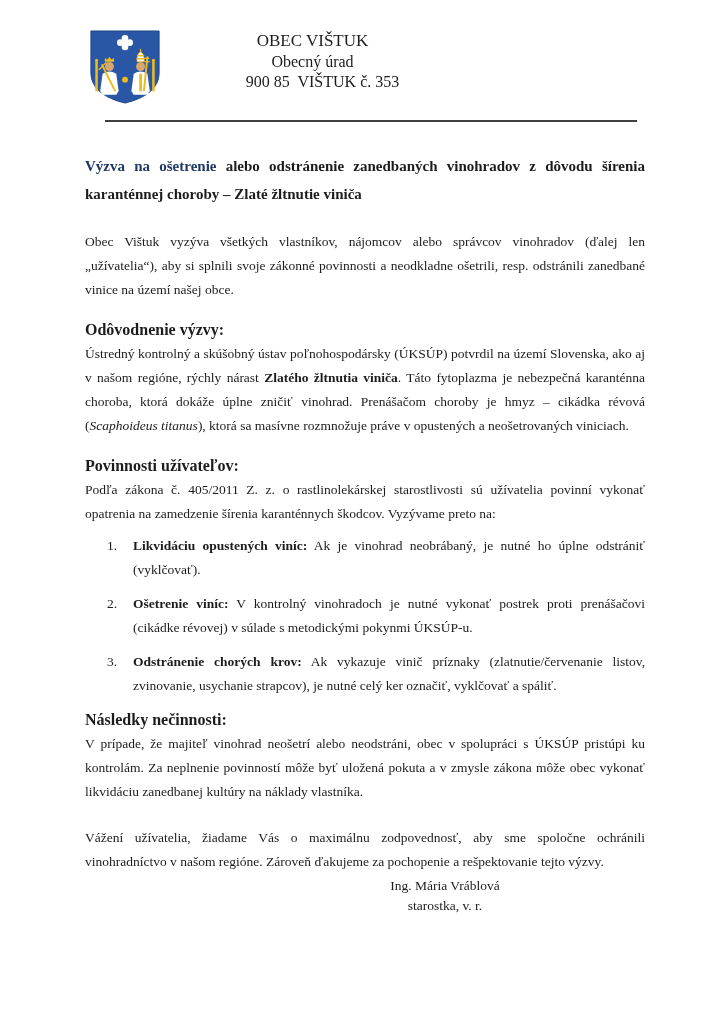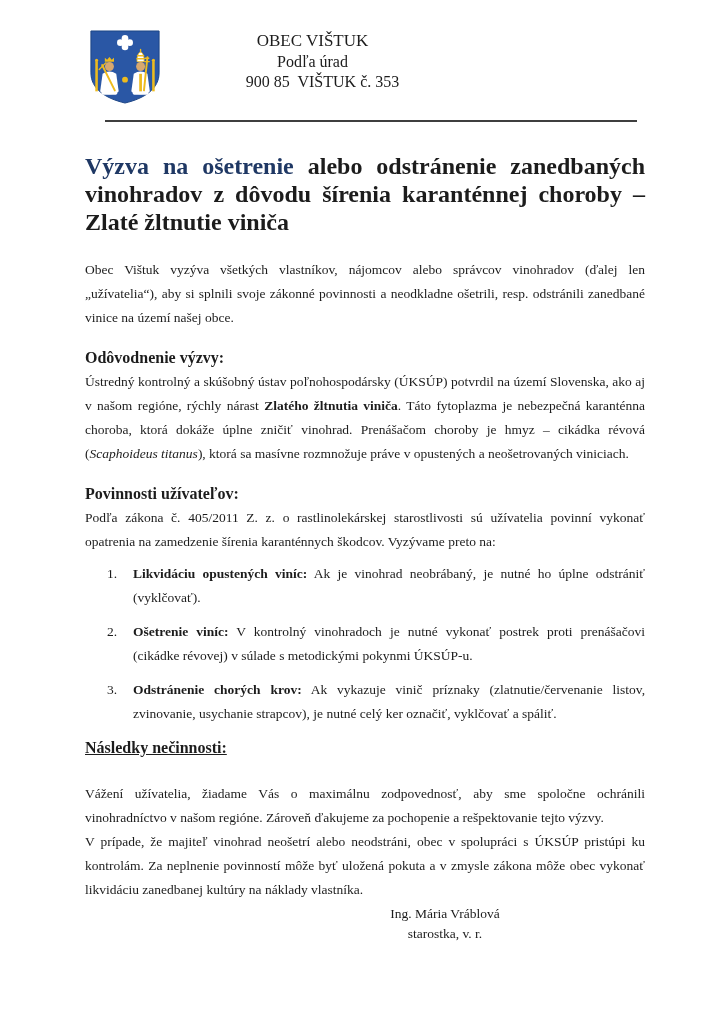--- a/index.html
+++ b/index.html
@@ -31,29 +31,29 @@
   .sw2{stroke:var(--crest-gold);stroke-width:1.4;stroke-linecap:round;}
   .tiara{stroke:var(--crest-gold);stroke-width:0.8;}
   .head-lines{margin:0 100px 0 0;text-align:center;}
   .org{font-size:17px;line-height:22px;text-align:center;}
   .office{font-size:16px;line-height:20px;}
   .addr{font-size:16px;line-height:20px;white-space:pre;padding-left:20px;}
   .rule{border:0;border-top:2px solid var(--rule);margin:28px 88px 0 105px;}
   
   .title{
     margin:30px 80px 8px 85px;
-    font-size:24px;line-height:28px;font-weight:bold;
+    font-size:15px;line-height:28px;font-weight:bold;
     text-align:justify;
   }
   .title .hl{color:var(--title-highlight);}
   
   .body{font-size:13.5px;line-height:24px;text-align:justify;margin:0 80px 0 85px;}
   .intro{margin-top:22px;}
   .sec{font-size:16px;line-height:24px;font-weight:bold;margin:16px 80px 0 85px;}
-  .sec.tight{margin-top:10px;text-decoration:underline;}
+  .sec.tight{margin-top:10px;}
   .duty-list{margin:8px 80px 0 85px;}
   .duty-item{display:flex;margin-top:10px;font-size:13.5px;line-height:24px;}
   .duty-item:first-child{margin-top:0;}
   .duty-num{flex:none;width:26px;margin-left:22px;}
   .duty-body{flex:1;text-align:justify;}
   .closing{margin-top:22px;}
   .signature{width:300px;margin:2px 0 0 295px;text-align:center;font-size:13.5px;line-height:20px;}
 </style>
 </head>
 <body>
@@ -98,21 +98,21 @@
           <line x1="50.8" y1="27.5" x2="57.2" y2="27.5" class="sw2"></line>
           <line x1="54" y1="23.5" x2="54" y2="21" class="sw2"></line>
           <line x1="61" y1="29" x2="57.5" y2="63" class="sw"></line>
           <line x1="58.2" y1="33.5" x2="62.8" y2="33.5" class="sw2"></line>
           <line x1="58.6" y1="30" x2="62.4" y2="30" class="sw2"></line>
         </g>
       </svg>
     </div>
     <div class="head-lines">
       <div class="org">OBEC VIŠTUK</div>
-      <div class="office">Podľa úrad</div>
+      <div class="office">Obecný úrad</div>
       <div class="addr">900 85  VIŠTUK č. 353</div>
     </div>
   </div>
 
   <hr class="rule">
 
   <h1 class="title"><span class="hl">Výzva na ošetrenie</span><span> alebo odstránenie zanedbaných vinohradov z dôvodu šírenia karanténnej choroby – Zlaté žltnutie viniča</span></h1>
 
   <p class="body intro">Obec Vištuk vyzýva všetkých vlastníkov, nájomcov alebo správcov vinohradov (ďalej len „užívatelia“), aby si splnili svoje zákonné povinnosti a neodkladne ošetrili, resp. odstránili zanedbané vinice na území našej obce.</p>
 
@@ -131,22 +131,22 @@
       <span class="duty-num">2.</span>
       <span class="duty-body"><b>Ošetrenie viníc:</b><span> V kontrolný vinohradoch je nutné vykonať postrek proti prenášačovi (cikádke révovej) v súlade s metodickými pokynmi ÚKSÚP-u.</span></span>
     </div>
     <div class="duty-item">
       <span class="duty-num">3.</span>
       <span class="duty-body"><b>Odstránenie chorých krov:</b><span> Ak vykazuje vinič príznaky (zlatnutie/červenanie listov, zvinovanie, usychanie strapcov), je nutné celý ker označiť, vyklčovať a spáliť.</span></span>
     </div>
   </div>
 
   <h2 class="sec tight">Následky nečinnosti:</h2>
+  <p class="body">V prípade, že majiteľ vinohrad neošetrí alebo neodstráni, obec v spolupráci s ÚKSÚP pristúpi ku kontrolám. Za neplnenie povinností môže byť uložená pokuta a v zmysle zákona môže obec vykonať likvidáciu zanedbanej kultúry na náklady vlastníka.</p>
+
   <p class="body closing">Vážení užívatelia, žiadame Vás o maximálnu zodpovednosť, aby sme spoločne ochránili vinohradníctvo v našom regióne. Zároveň ďakujeme za pochopenie a rešpektovanie tejto výzvy.</p>
-
-  <p class="body">V prípade, že majiteľ vinohrad neošetrí alebo neodstráni, obec v spolupráci s ÚKSÚP pristúpi ku kontrolám. Za neplnenie povinností môže byť uložená pokuta a v zmysle zákona môže obec vykonať likvidáciu zanedbanej kultúry na náklady vlastníka.</p>
 
   <div class="signature">
     <div>Ing. Mária Vráblová</div>
     <div>starostka, v. r.</div>
   </div>
 
 </div>
 
 </body></html>

